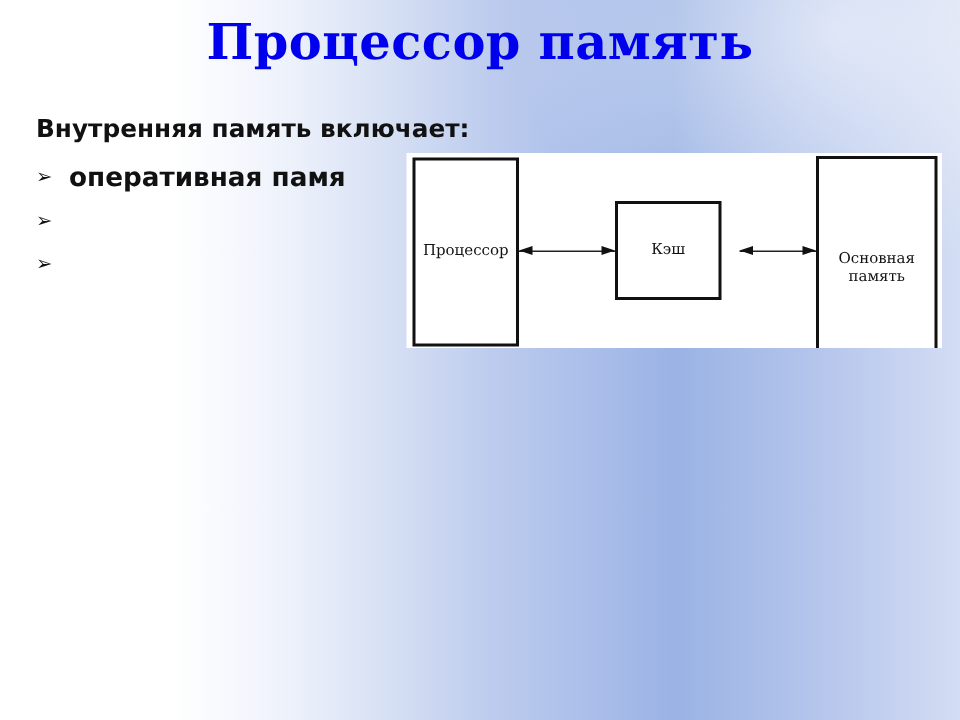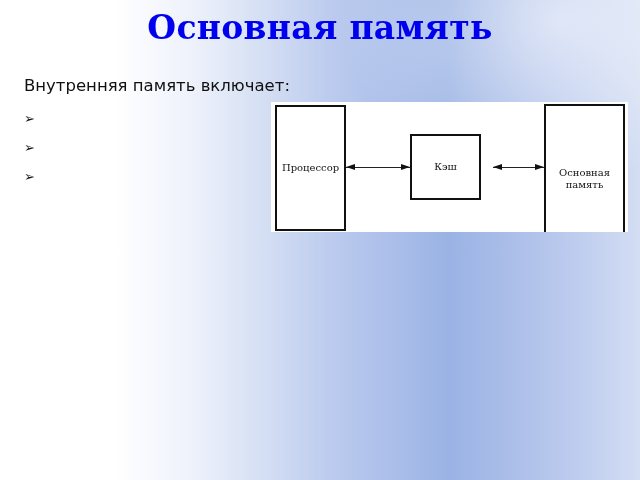--- a/index.html
+++ b/index.html
@@ -12,21 +12,21 @@
           #bccbee 330px, #a9bde9 400px, #9ab3e4 450px, #a8bce8 500px,
           #bccbee 570px, #d3ddf3 640px);
     }
     .slide-title {
       position: absolute; left: 0; top: 8px; width: 640px; text-align: center;
       font-family: "DejaVu Serif", "Liberation Serif", serif;
       font-weight: bold; font-size: 33px; color: #0000ee; letter-spacing: 0.3px;
     }
     .intro {
       position: absolute; left: 24px; top: 76px;
-      font-family: "DejaVu Sans", sans-serif; font-weight: normal; font-size: 16.5px; color: #111;
+      font-family: "DejaVu Sans", sans-serif; font-weight: bold; font-size: 16.5px; color: #111;
     }
     .bullets {
       position: absolute; left: 24px; top: 104px; margin: 0; padding: 0; list-style: none;
       font-family: "DejaVu Sans", sans-serif; font-weight: bold; font-size: 17.5px; color: #111;
     }
     .bullets li { height: 29px; display: flex; align-items: center; white-space: nowrap; }
     .bullet-mark { width: 22px; font-size: 13px; font-weight: normal; color: #111; display: inline-block; }
     .diagram {
       position: absolute; left: 271px; top: 102px; width: 357px; height: 130px;
       background: #ffffff; overflow: hidden;
@@ -46,27 +46,28 @@
     }
     .arrow::before { left: 0; border-right: 9px solid #111; }
     .arrow::after { right: 0; border-left: 9px solid #111; }
     .arrow-1 { left: 75px; top: 65px; width: 64px; }
     .arrow-2 { left: 222px; top: 65px; width: 51px; }
     .dot { position: absolute; left: 58px; top: 17px; width: 1px; height: 1px; background: #555; }
   </style>
 </head>
 <body>
 
-<div class="slide-title">Основная память</div>
+<div class="slide-title">Процессор память</div>
 
 <div class="intro">Внутренняя память включает:</div>
 
 <ul class="bullets">
   <li>
     <span class="bullet-mark">➢</span>
+    <span>оперативная памя</span>
   </li>
   <li>
     <span class="bullet-mark">➢</span>
   </li>
   <li>
     <span class="bullet-mark">➢</span>
   </li>
 </ul>
 
 <div class="diagram">

